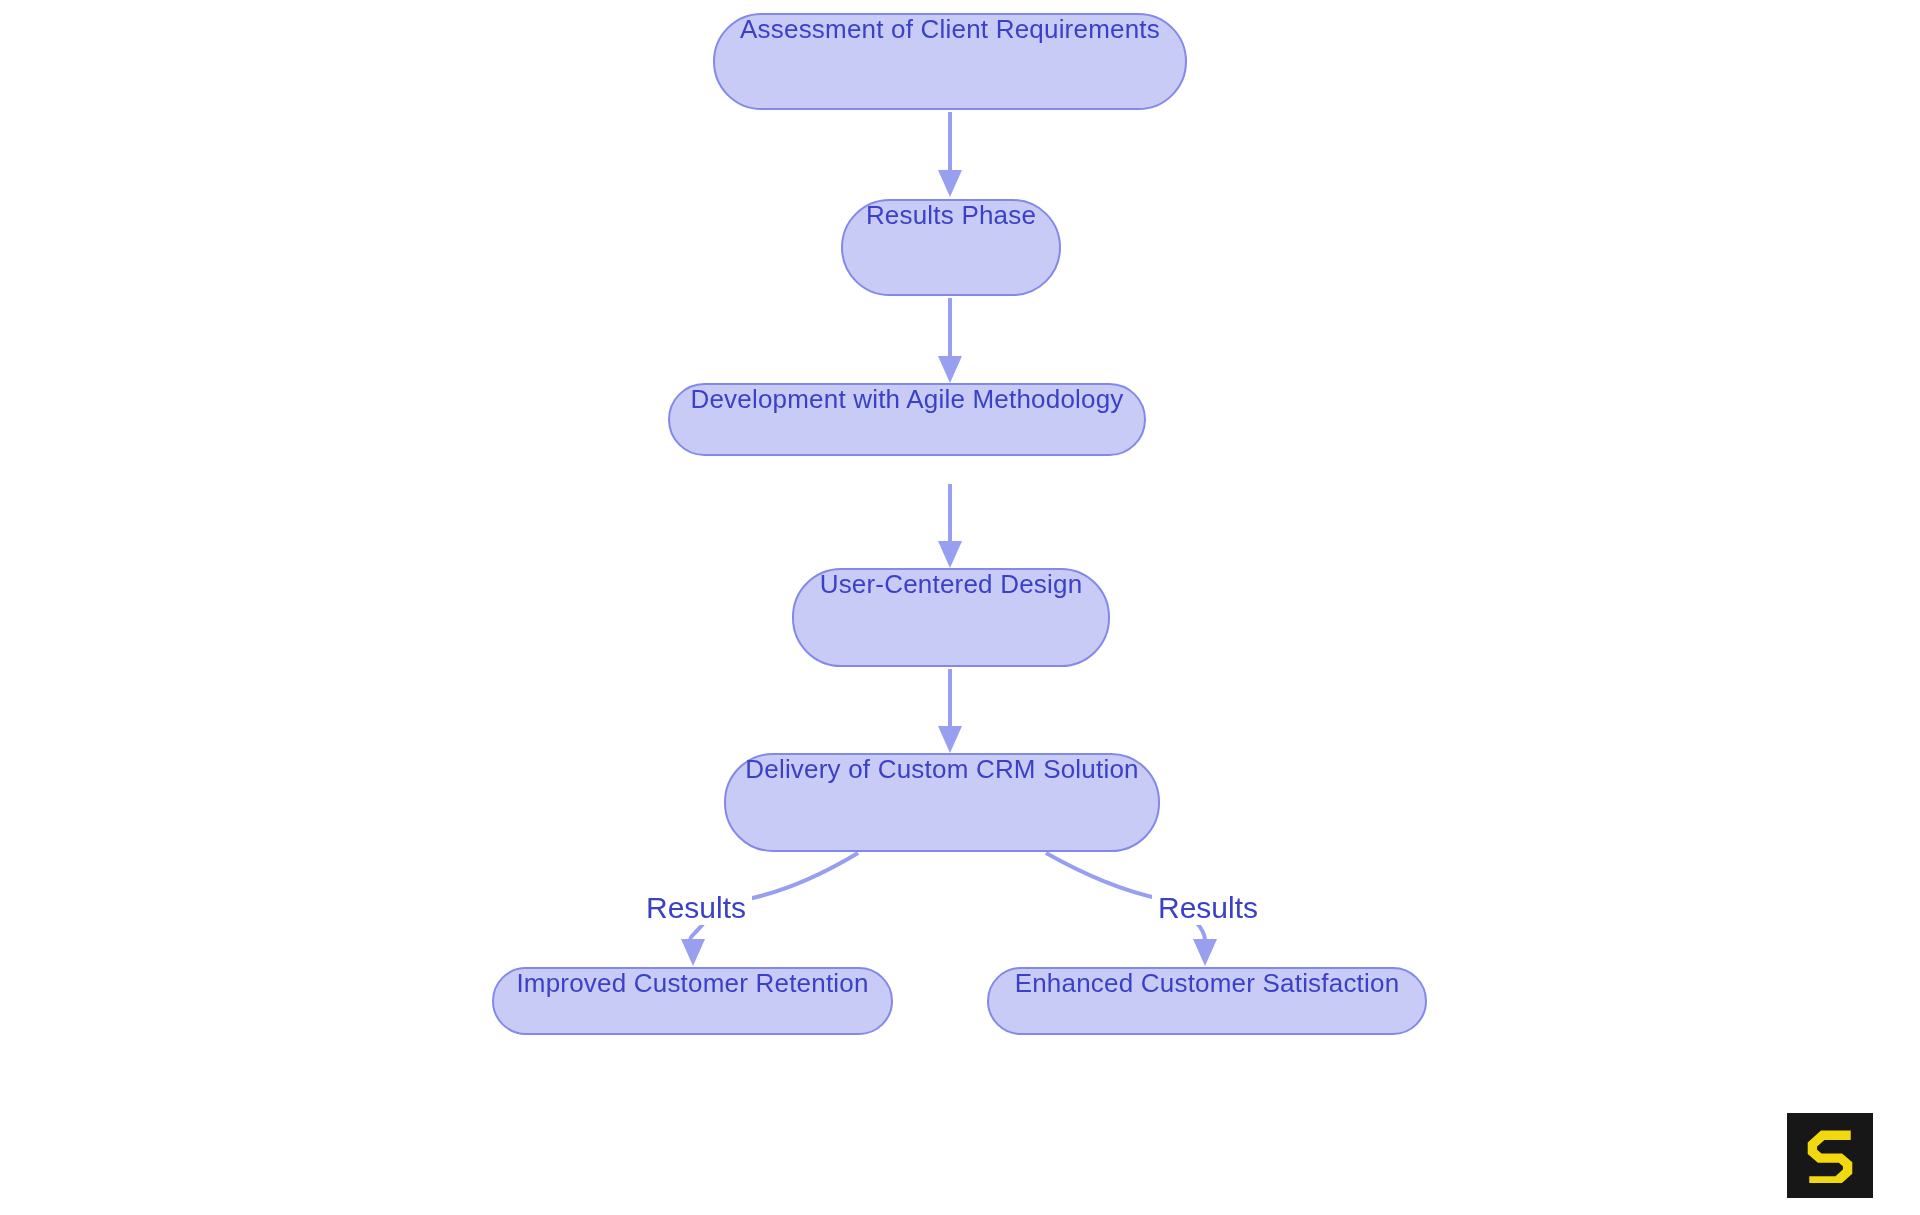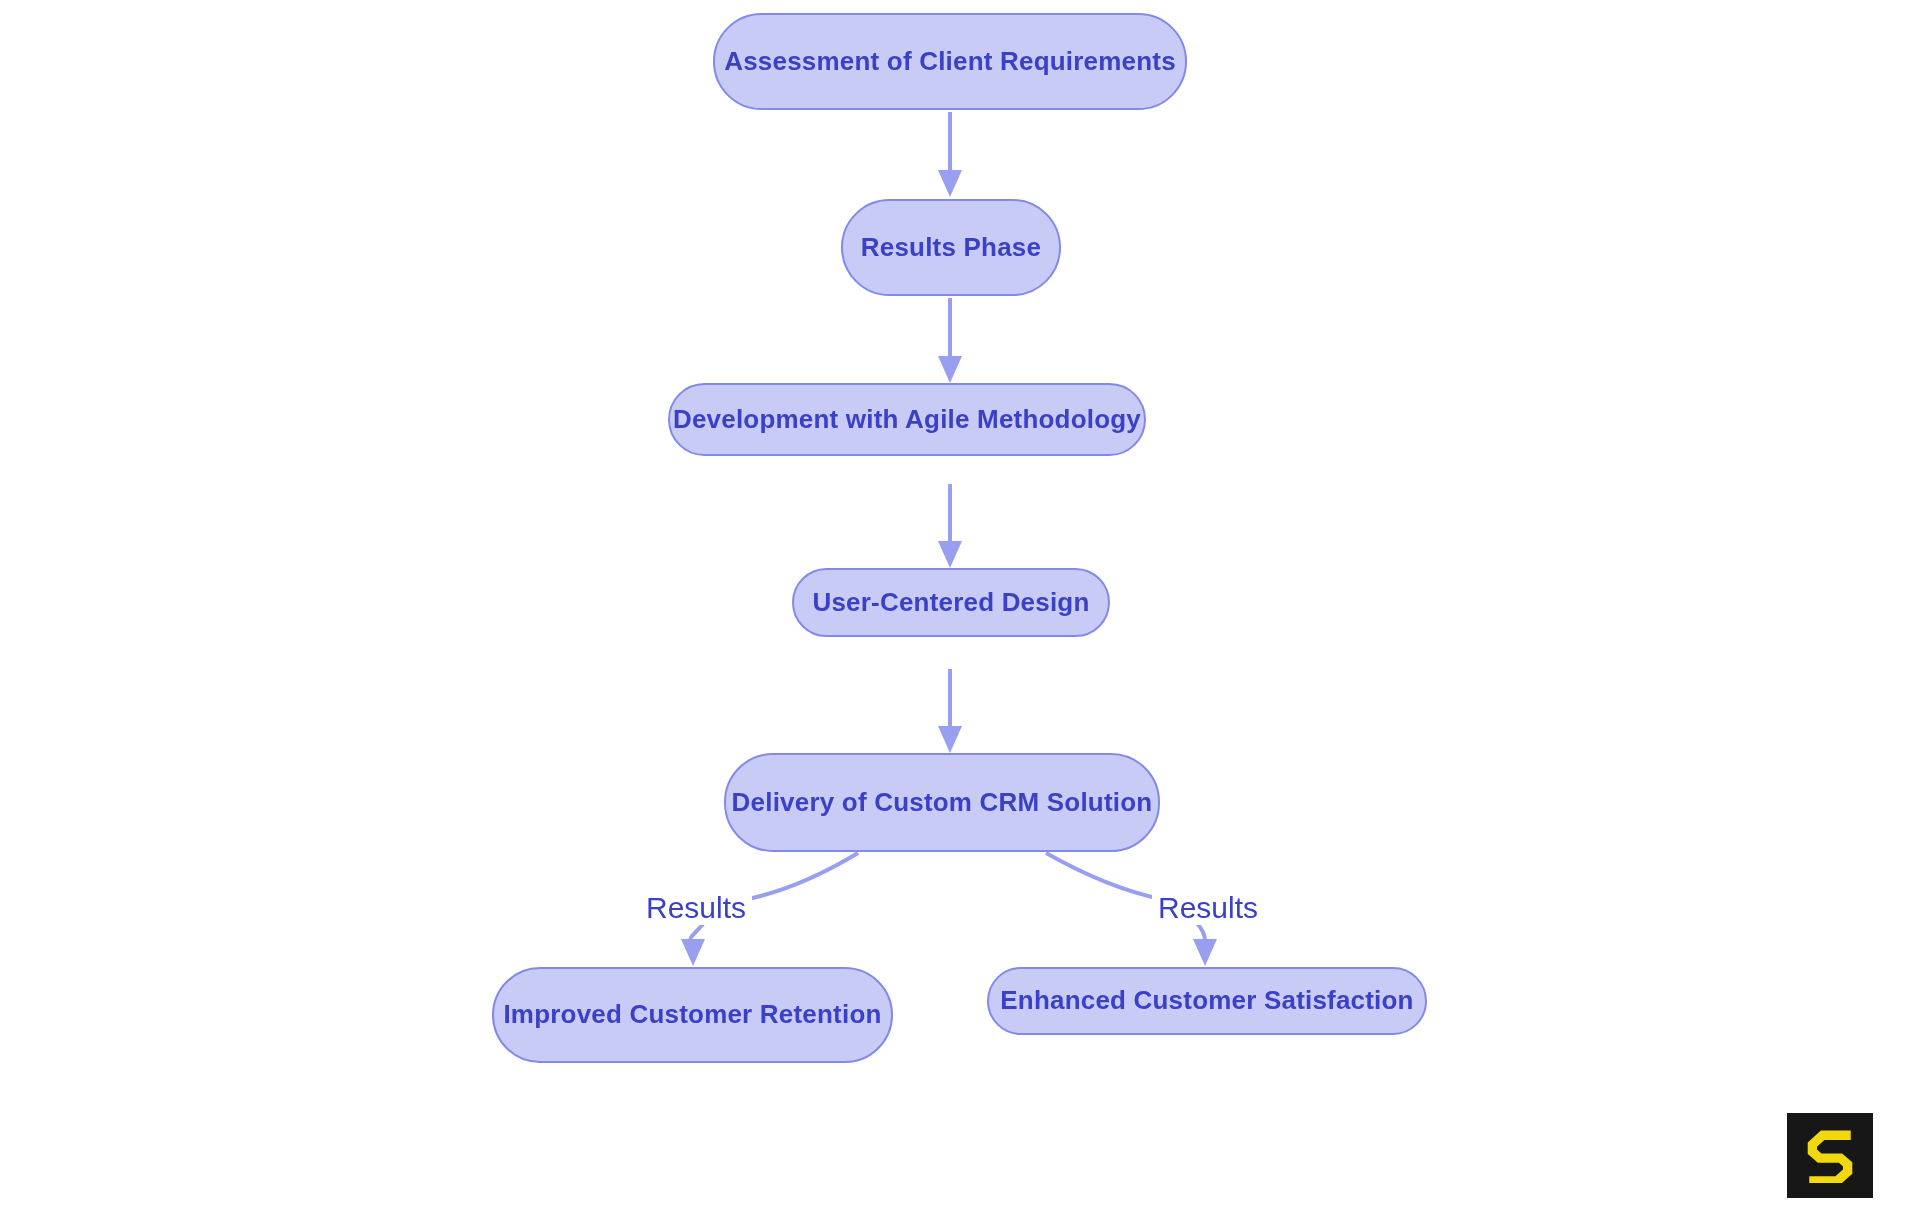--- a/index.html
+++ b/index.html
@@ -11,30 +11,29 @@
     --logo-bg:#171717;
     --logo-glyph:#f2d90f;
   }
   *{margin:0;padding:0;box-sizing:border-box;}
   html,body{width:1920px;height:1215px;background:var(--canvas-bg);overflow:hidden;}
   body{font-family:"Liberation Sans","DejaVu Sans",sans-serif;}
   .canvas{position:relative;width:1920px;height:1215px;background:var(--canvas-bg);}
   .edges{position:absolute;left:0;top:0;width:1920px;height:1215px;pointer-events:none;}
   .node{
     position:absolute;
-    display:flex;align-items:center;justify-content:center;
+    display:flex;justify-content:center;
     background:var(--node-fill);
     border:2px solid var(--node-border);
     border-radius:49px;
     color:var(--text-color);
     font-size:26px;
     letter-spacing:.2px;
     text-align:center;
     line-height:1.15;
-    font-weight:bold;
   }
   .edge-label{
     position:absolute;
     transform:translate(-50%,-50%);
     color:var(--text-color);
     font-size:30px;
     background:var(--canvas-bg);
     padding:0 6px;
     white-space:nowrap;
   }
@@ -77,29 +76,29 @@
   </div>
 
   <div class="node" style="left:841px;top:199px;width:220px;height:97px;">
     <span>Results Phase</span>
   </div>
 
   <div class="node" style="left:668px;top:383px;width:478px;height:73px;">
     <span>Development with Agile Methodology</span>
   </div>
 
-  <div class="node" style="left:792px;top:568px;width:318px;height:69px;">
+  <div class="node" style="left:792px;top:568px;width:318px;height:99px;">
     <span>User-Centered Design</span>
   </div>
 
   <div class="node" style="left:724px;top:753px;width:436px;height:99px;">
     <span>Delivery of Custom CRM Solution</span>
   </div>
 
-  <div class="node" style="left:492px;top:967px;width:401px;height:96px;">
+  <div class="node" style="left:492px;top:967px;width:401px;height:68px;">
     <span>Improved Customer Retention</span>
   </div>
 
   <div class="node" style="left:987px;top:967px;width:440px;height:68px;">
     <span>Enhanced Customer Satisfaction</span>
   </div>
 
   <div class="edge-label" style="left:696px;top:908px;">Results</div>
   <div class="edge-label" style="left:1208px;top:908px;">Results</div>
 

